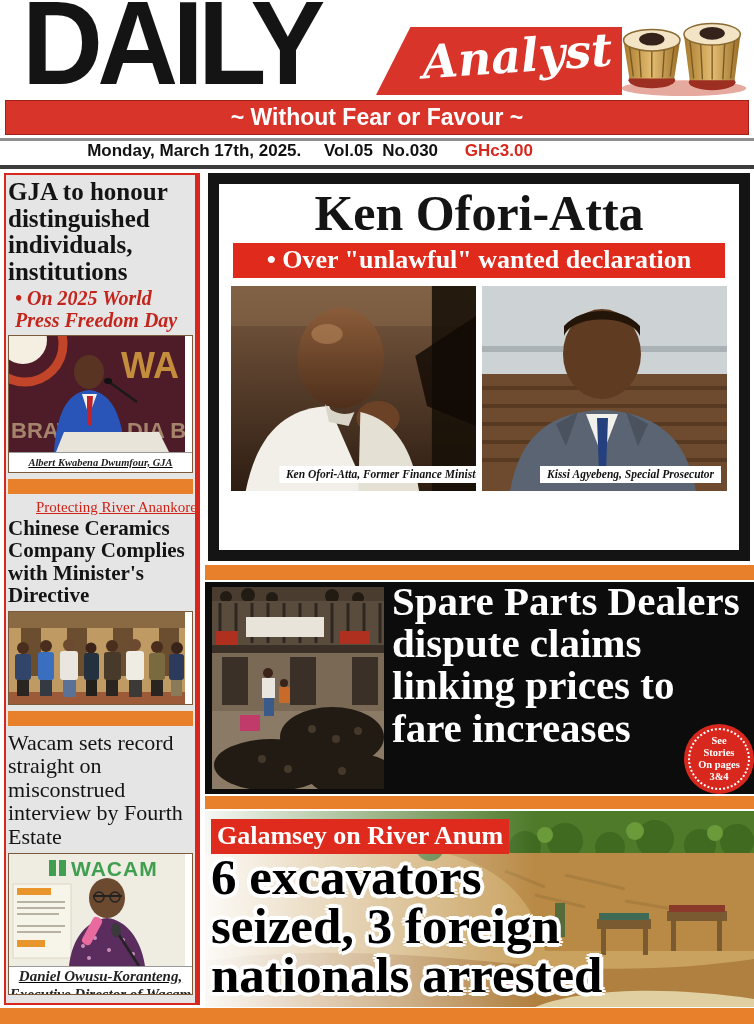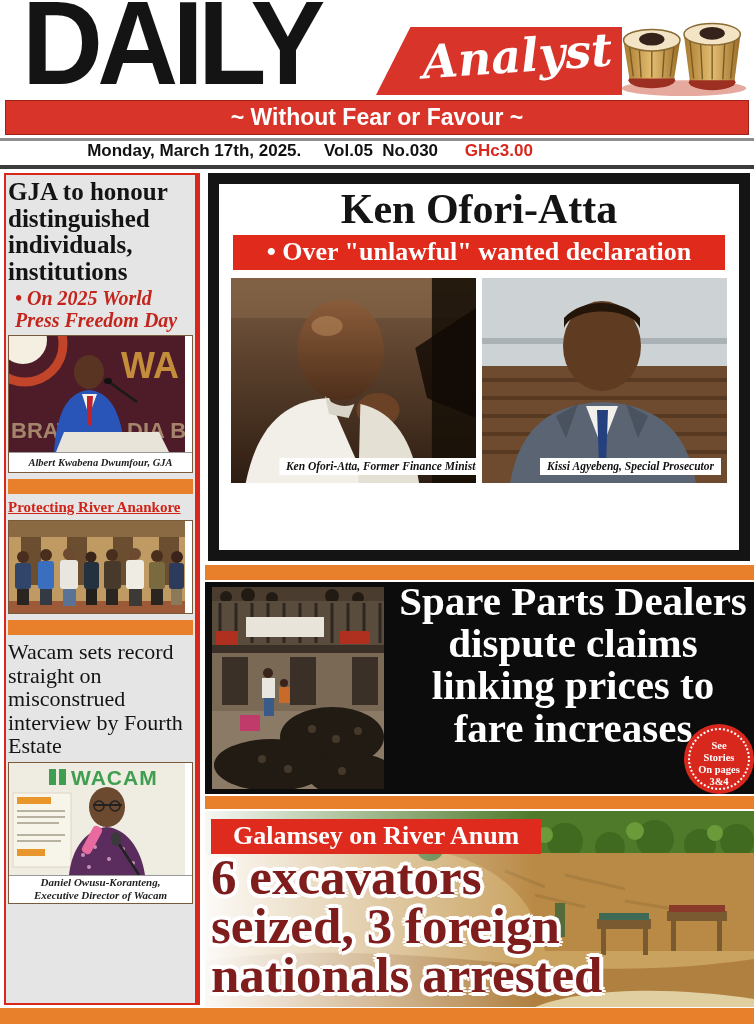--- a/index.html
+++ b/index.html
@@ -24,68 +24,68 @@
     font-family:"Liberation Sans", sans-serif; font-weight:bold; font-size:17px; color:#111; }
   .dateline .vol { margin-left:18px; white-space:pre; }
   .dateline .price { margin-left:22px; color:#d8281e; }
   .rule2 { position:absolute; left:0; top:165px; width:754px; height:4px; background:#3c3c3c; }
 
   
   .left-col { position:absolute; left:4px; top:173px; width:196px; height:832px; background:#e5e5e5;
     border:2px solid #d8281e; border-right-width:5px; padding:4px 2px; overflow:hidden; }
   .lc-h1 { font-weight:bold; font-size:25px; line-height:1.06; color:#141414; }
   .lc-sub { margin-top:2px; font-weight:bold; font-style:italic; font-size:20px; line-height:1.1; color:#c3241c;margin-left:7px; }
-  .lc-photo { margin-top:4px; border:1px solid #7a5a3a; background:#fff; overflow:hidden; }
+  .lc-photo { margin-top:4px; border:1px solid #7a5a3a; background:#fff; overflow:hidden;text-decoration:underline; }
   .lc-photo svg { display:block; }
   .lc-caption { background:#fff; border-top:1px solid #999; text-align:center;
     font-style:italic; font-weight:bold; font-size:10.5px; line-height:19px; height:20px; color:#222; }
   .lc-caption2 { background:#fff; border-top:1px solid #999; text-align:center;
-    font-style:italic; font-weight:bold; font-size:11px; line-height:1.25; height:28px; color:#222; }
+    font-style:italic; font-weight:bold; font-size:15px; line-height:1.25; height:28px; color:#222; }
   .lc-bar { height:15px; background:#e8802b; margin:6px 0 5px; }
-  .lc-kicker { margin-top:1px; font-weight:bold; font-size:15px; color:#cf2318;
-    text-decoration:underline; white-space:nowrap; }
+  .lc-kicker { margin-top:1px; font-weight:normal; font-size:15px; color:#cf2318;
+    text-decoration:underline; white-space:nowrap;margin-left:28px; }
   .lc-h2 { margin-top:1px; font-weight:bold; font-size:21px; line-height:1.07; color:#141414; }
   .lc-h3 { font-weight:normal; font-size:22px; line-height:1.07; color:#141414; }
 
   
   .lead-box { position:absolute; left:208px; top:173px; width:542px; height:388px; background:#fff;
     border:11px solid #141414; }
-  .lead-headline { margin-top:6px; text-align:center; font-weight:bold; font-size:42px;
+  .lead-headline { margin-top:6px; text-align:center; font-weight:bold; font-size:50px;
     line-height:.94; color:#141414; }
   .lead-strip { margin:6px 14px 0; height:35px; background:#e02a1c; color:#fff; text-align:center;
     font-weight:bold; font-size:26px; line-height:33px; }
   .lead-photos { display:flex; gap:6px; margin:8px 12px 0; height:205px; }
   .lead-photo { position:relative; flex:1; overflow:hidden; background:#555; }
   .photo-caption { position:absolute; bottom:8px; background:#fff; padding:0 7px;
     font-style:italic; font-weight:bold; font-size:11.5px; line-height:17px; color:#111; white-space:nowrap; }
   .cap-left { left:50%; transform:translateX(-35%); }
   .cap-right { right:6px;text-align:right; }
 
   .bar { position:absolute; left:205px; width:549px; background:#e8802b; }
   .bar-a { top:565px; height:15px; }
   .bar-b { top:796px; height:13px; }
   .bar-bottom { position:absolute; left:0; top:1008px; width:754px; height:16px; background:#e8802b; }
 
   
   .spare-box { position:absolute; left:205px; top:582px; width:549px; height:212px; background:#0c0c0c; }
   .spare-photo { position:absolute; left:7px; top:5px; width:172px; height:202px; overflow:hidden; }
   .spare-headline { position:absolute; left:187px; top:-2px; width:362px; color:#fff;
-    font-weight:bold; font-size:41px; line-height:1.03;text-align:center; }
+    font-weight:bold; font-size:41px; line-height:1.03; }
   .badge { position:absolute; right:4px; top:146px; width:62px; height:62px; border-radius:50%;
     background:#d8281e; border:2px dotted #fff; box-shadow:0 0 0 4px #d8281e;
-    color:#fff; display:flex; flex-direction:column; justify-content:flex-end; align-items:center;
+    color:#fff; display:flex; flex-direction:column; justify-content:center; align-items:center;
     font-weight:bold; font-size:10.5px; line-height:1.15; text-align:center; }
 
   
   .gal-box { position:absolute; left:205px; top:811px; width:549px; height:196px; overflow:hidden; background:#c9a260; }
   .gal-bg { position:absolute; left:0; top:0; }
-  .gal-kicker { position:absolute; left:6px; top:8px; height:35px; padding:0 22px; background:#df2a1e;
+  .gal-kicker { position:absolute; left:6px; top:8px; height:35px; padding:0 6px; background:#df2a1e;
     color:#fff; font-weight:bold; font-size:26px; line-height:34px; white-space:nowrap; }
   .gal-headline { position:absolute; left:6px; top:42px; font-weight:bold; font-size:51px; line-height:.96;
-    color:#7f1d1d;
+    color:#000000;
     text-shadow:-3px -3px 0 #fff, 3px -3px 0 #fff, -3px 3px 0 #fff, 3px 3px 0 #fff,
                 -4px 0 0 #fff, 4px 0 0 #fff, 0 4px 0 #fff, 0 -4px 0 #fff; }
 </style>
 </head>
 <body>
 
 <div class="page">
 
   <div>
     <div class="analyst-box">
@@ -154,20 +154,21 @@
         <polygon points="78,60 84,60 82,90 78,88" fill="#c0232a"></polygon>
         <line x1="100" y1="46" x2="128" y2="66" stroke="#1a1a1a" stroke-width="2.5"></line>
         <ellipse cx="99" cy="45" rx="4" ry="3" fill="#111"></ellipse>
         <polygon points="55,96 150,96 160,116 47,116" fill="#e8e4da"></polygon>
       </svg>
       <div class="lc-caption">Albert Kwabena Dwumfour, GJA President</div>
     </div>
 
     <div class="lc-bar"></div>
     <div class="lc-kicker">Protecting River Anankore</div>
+    <div class="lc-h2">Chinese Ceramics Company Complies with Minister's Directive</div>
 
     <div class="lc-photo">
       <svg width="176" height="92" viewBox="0 0 176 92" preserveAspectRatio="none">
         <rect width="176" height="92" fill="#bf9a63"></rect>
         <rect width="176" height="16" fill="#8a6a42"></rect>
         <rect x="12" y="16" width="20" height="48" fill="#6b4e30"></rect>
         <rect x="58" y="16" width="20" height="48" fill="#6b4e30"></rect>
         <rect x="104" y="16" width="20" height="48" fill="#6b4e30"></rect>
         <rect x="150" y="16" width="20" height="48" fill="#6b4e30"></rect>
         <rect y="80" width="176" height="12" fill="#9c5a38"></rect>

